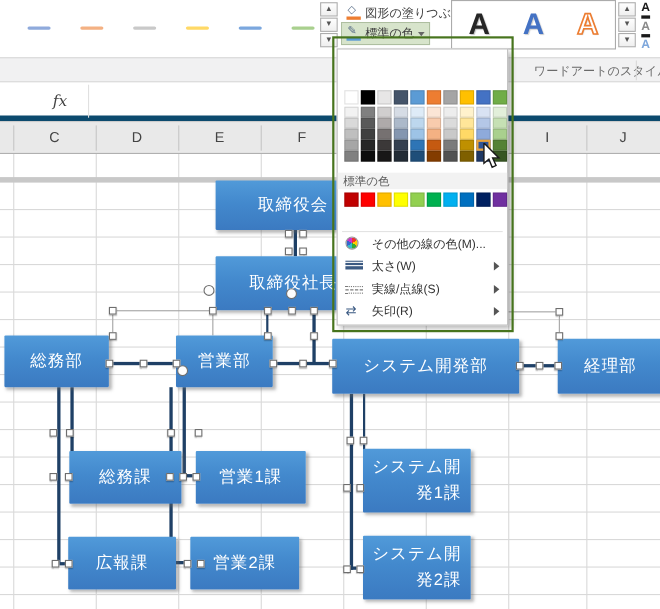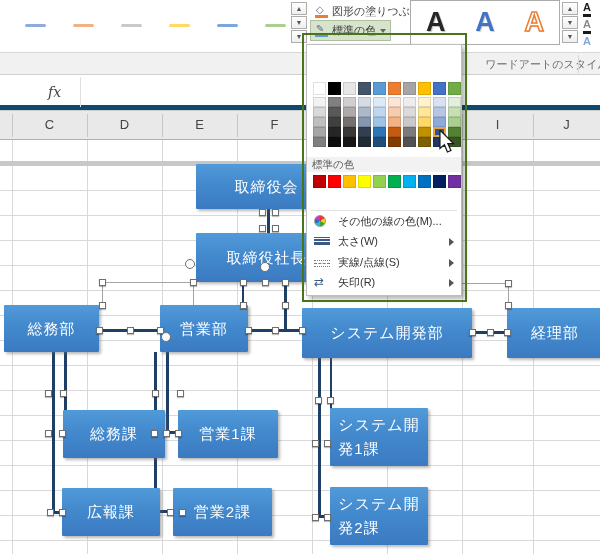--- a/index.html
+++ b/index.html
@@ -42,21 +42,21 @@
           border-top:1px solid #cdcdcd;border-bottom:1px solid #b0b0b0;box-sizing:border-box;z-index:3;}
   .chead{position:absolute;top:6px;width:40px;margin-left:-20px;text-align:center;font-size:13px;color:#444;}
   .chead-sep{position:absolute;top:3px;height:23px;width:1px;background:#c6c6c6;}
   
   #sheet{position:absolute;left:0;top:140px;width:600px;height:414px;background:#fff;z-index:1;}
   .gl-v{position:absolute;top:0;width:1px;height:414px;background:#d9d9d9;}
   .gl-h{position:absolute;left:0;height:1px;width:600px;background:#d9d9d9;}
   #grayband{position:absolute;left:0;top:161px;width:600px;height:5px;background:#c8c8c8;z-index:2;}
   
   .box{position:absolute;background:linear-gradient(180deg,#519ad9 0%,#4389cd 45%,#3b7ac1 100%);
-       color:#fff;display:flex;align-items:center;justify-content:center;text-align:left;
+       color:#fff;display:flex;align-items:center;justify-content:center;text-align:right;
        border-radius:1px;box-shadow:2px 2px 3px rgba(100,100,100,.45);font-size:15px;
        letter-spacing:1px;white-space:pre-line;line-height:1.6;z-index:5;}
   .cnav{position:absolute;background:#1f4066;z-index:4;}
   .cgray{position:absolute;background:#a3a3a3;z-index:4;}
   .hd{position:absolute;width:7px;height:7px;background:#fff;border:1px solid #6e6e6e;
       box-shadow:0 1px 1px rgba(0,0,0,.25);box-sizing:border-box;z-index:6;}
   .rot{position:absolute;width:10px;height:10px;background:#fdfdfd;border:1px solid #6e6e6e;
        border-radius:50%;box-sizing:border-box;z-index:6;}
   
   #menu{position:absolute;left:306px;top:44px;width:156px;height:252px;background:#fff;

